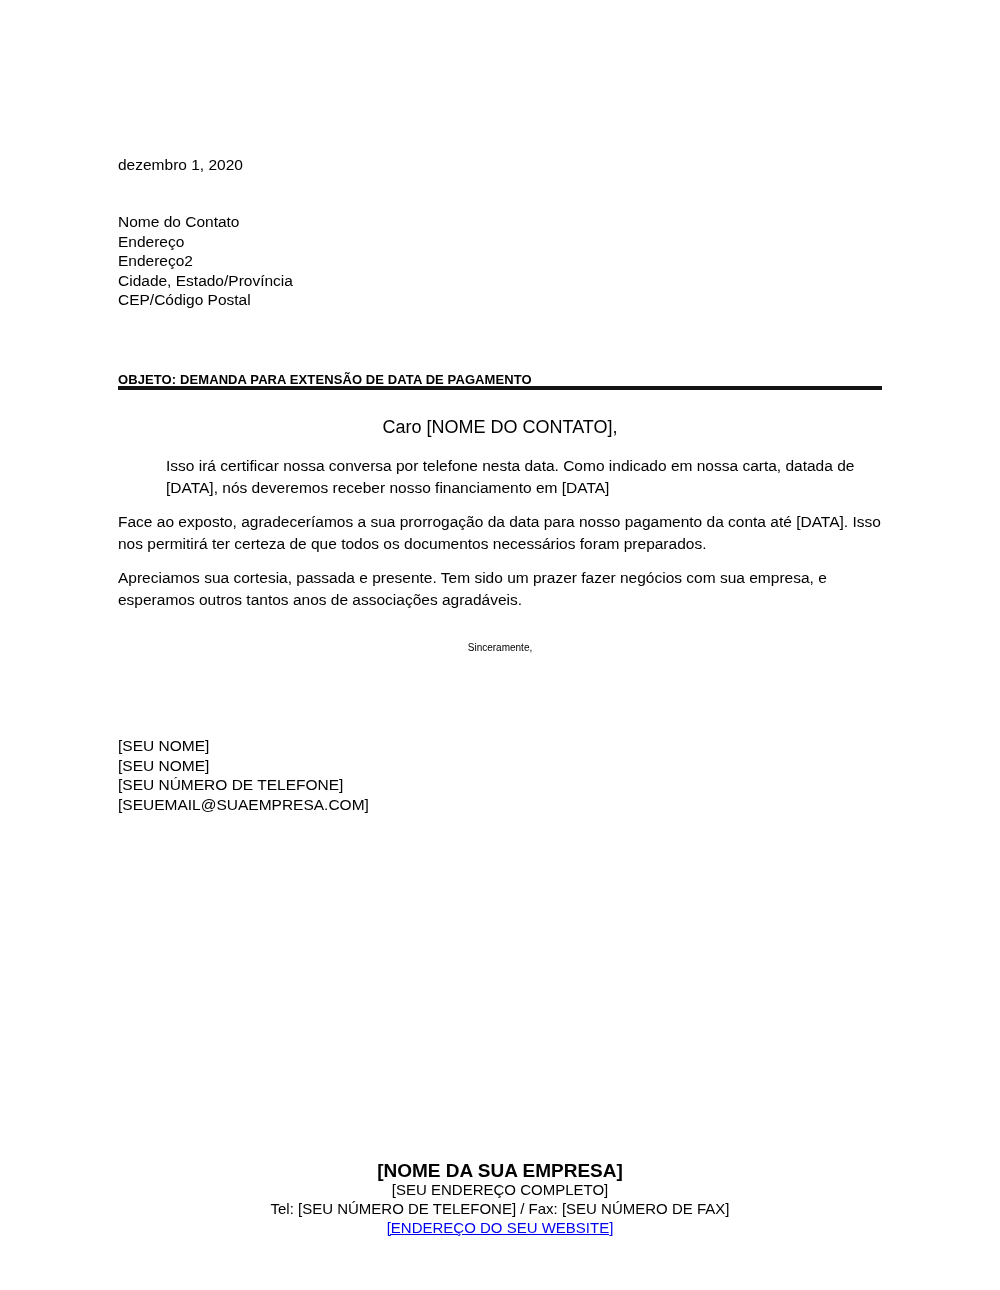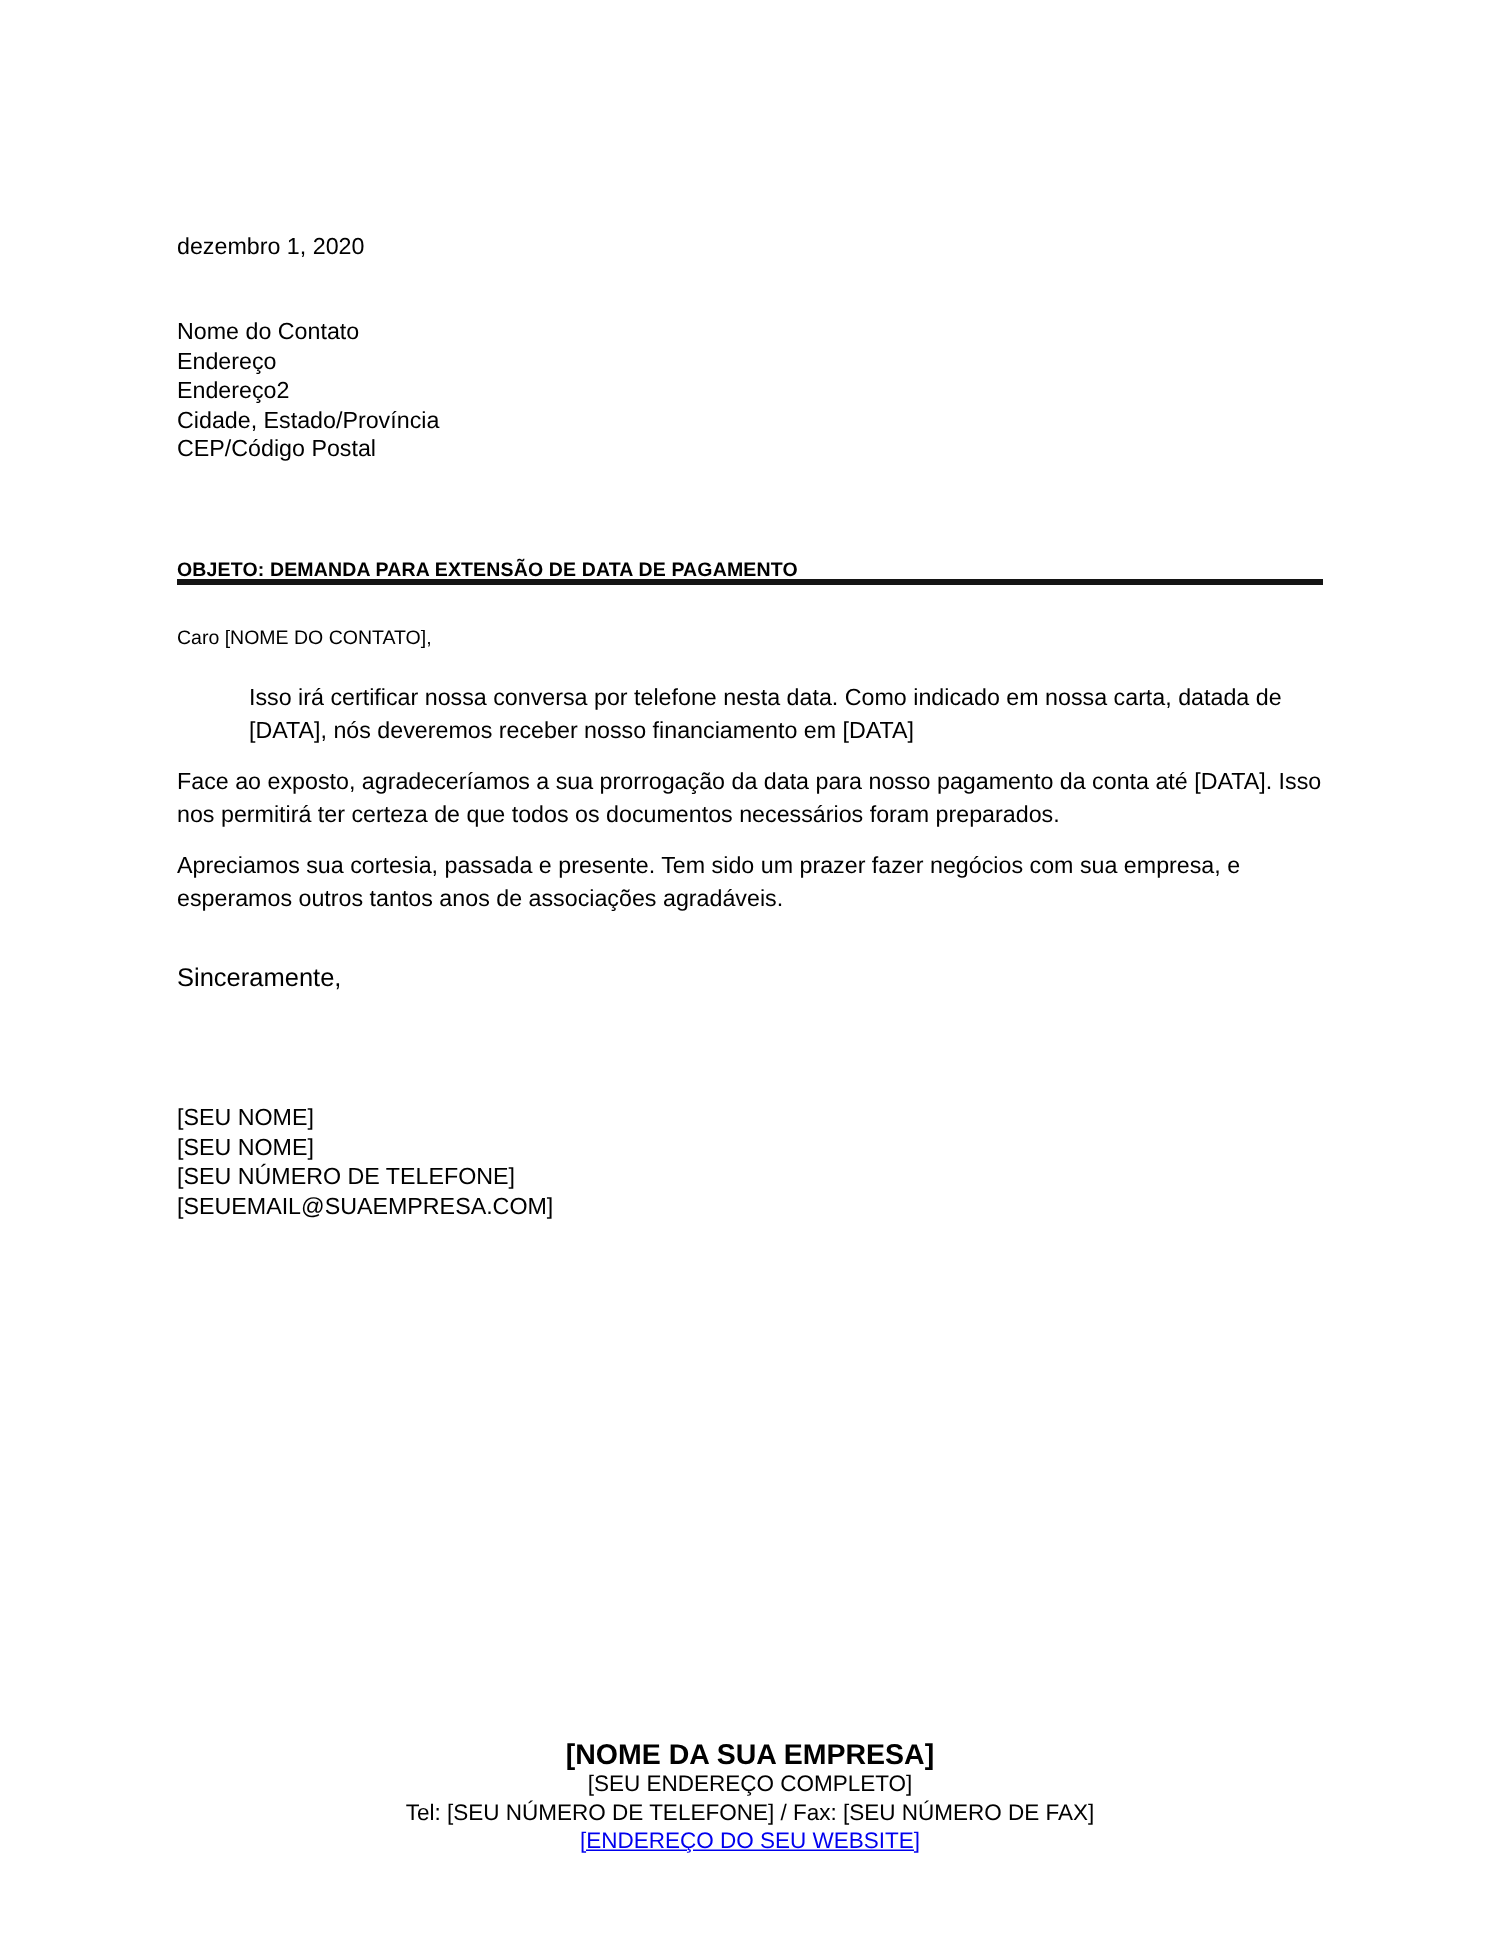--- a/index.html
+++ b/index.html
@@ -40,32 +40,34 @@
     letter-spacing: 0.1px;
   }
   .subject-rule {
     top: 386px;
     height: 4px;
     background: var(--rule, #141414);
     border: 0;
   }
   .salutation {
     top: 417px;
-    font-size: 13px;
+    font-size: 18px;
+    text-align: center;
   }
   .body-paragraph {
     font-size: 15.5px;
     line-height: 21.5px;
   }
   .para-1 { top: 455px; margin-left: 48px; }
   .para-2 { top: 511px; }
   .para-3 { top: 567px; }
   .closing-line {
     top: 642px;
-    font-size: 17px;
+    font-size: 10px;
+    text-align: center;
   }
   .signature-block {
     top: 736px;
     font-size: 15.5px;
     line-height: 19.5px;
   }
   .page-footer {
     top: 1161px;
     left: 0;
     right: 0;

